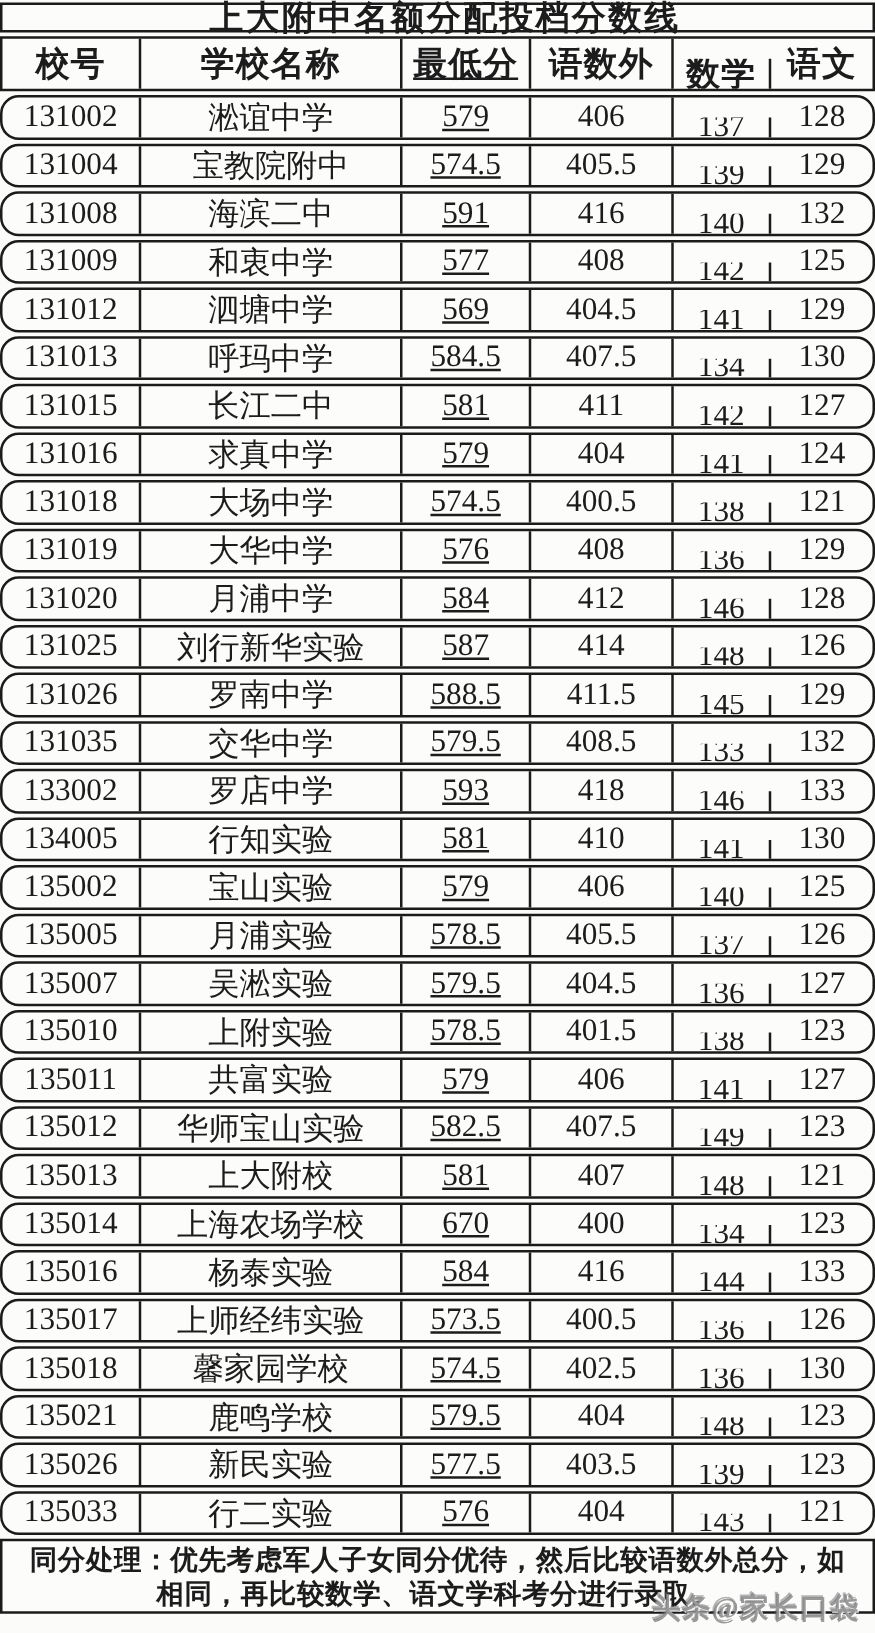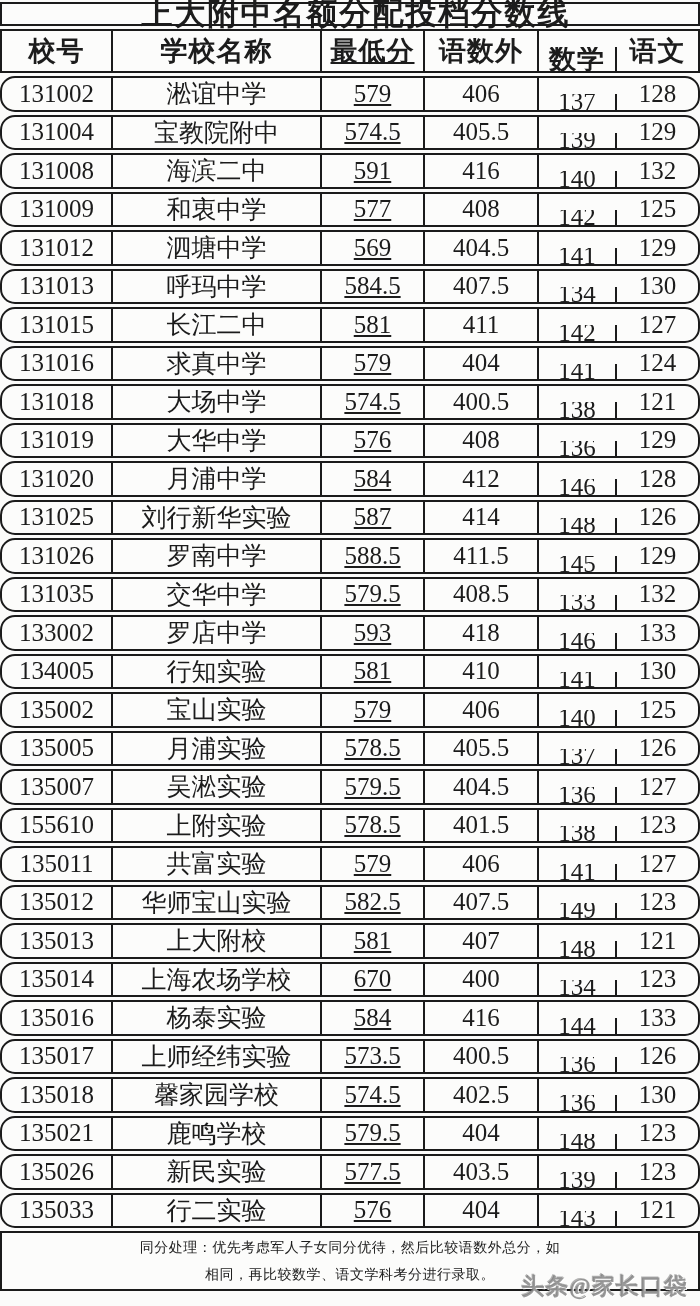--- a/index.html
+++ b/index.html
@@ -26,21 +26,21 @@
     width: 700px;
     border: 2px solid var(--border);
     background: var(--cellbg);
     margin-bottom: 3px;
   }
   .title-bar {
     height: 24px;
     display: flex;
     align-items: center;
     justify-content: center;
-    font-size: 31px;
+    font-size: 27px;
     font-weight: bold;
     letter-spacing: 2px;
     padding-left: 12px;
   }
   .row {
     display: flex;
     align-items: stretch;
   }
   .header-row { height: 44px; }
   .data-row { height: 35.5px; border-radius: 15px; }
@@ -64,24 +64,25 @@
   .c3 { width: 114px; }
   .c4 { width: 78px; margin-top: 16px; }
   .c5 { width: 81px; border-right: none; }
   .footer-note {
     height: 60px;
     margin-bottom: 0;
     padding: 2px 6px;
     display: flex;
     flex-direction: column;
     justify-content: center;
-    font-size: 14px;
+    font-size: 22px;
     line-height: 27px;
     text-align: center;
     letter-spacing: 0.5px;
+    font-weight: bold;
   }
   .watermark {
     position: absolute;
     right: 12px;
     bottom: 4px;
     font-size: 23px;
     font-weight: bold;
     color: rgba(125, 125, 125, 0.78);
     text-shadow: 1px 1px 0 rgba(255,255,255,0.9), -1px -1px 0 rgba(90,90,90,0.45);
     letter-spacing: 1px;
@@ -251,21 +252,21 @@
       </div>
       <div class="box row data-row">
         <div class="cell c0">135007</div>
         <div class="cell c1">吴淞实验</div>
         <div class="cell c2">579.5</div>
         <div class="cell c3">404.5</div>
         <div class="cell c4">136</div>
         <div class="cell c5">127</div>
       </div>
       <div class="box row data-row">
-        <div class="cell c0">155610</div>
+        <div class="cell c0">135010</div>
         <div class="cell c1">上附实验</div>
         <div class="cell c2">578.5</div>
         <div class="cell c3">401.5</div>
         <div class="cell c4">138</div>
         <div class="cell c5">123</div>
       </div>
       <div class="box row data-row">
         <div class="cell c0">135011</div>
         <div class="cell c1">共富实验</div>
         <div class="cell c2">579</div>

